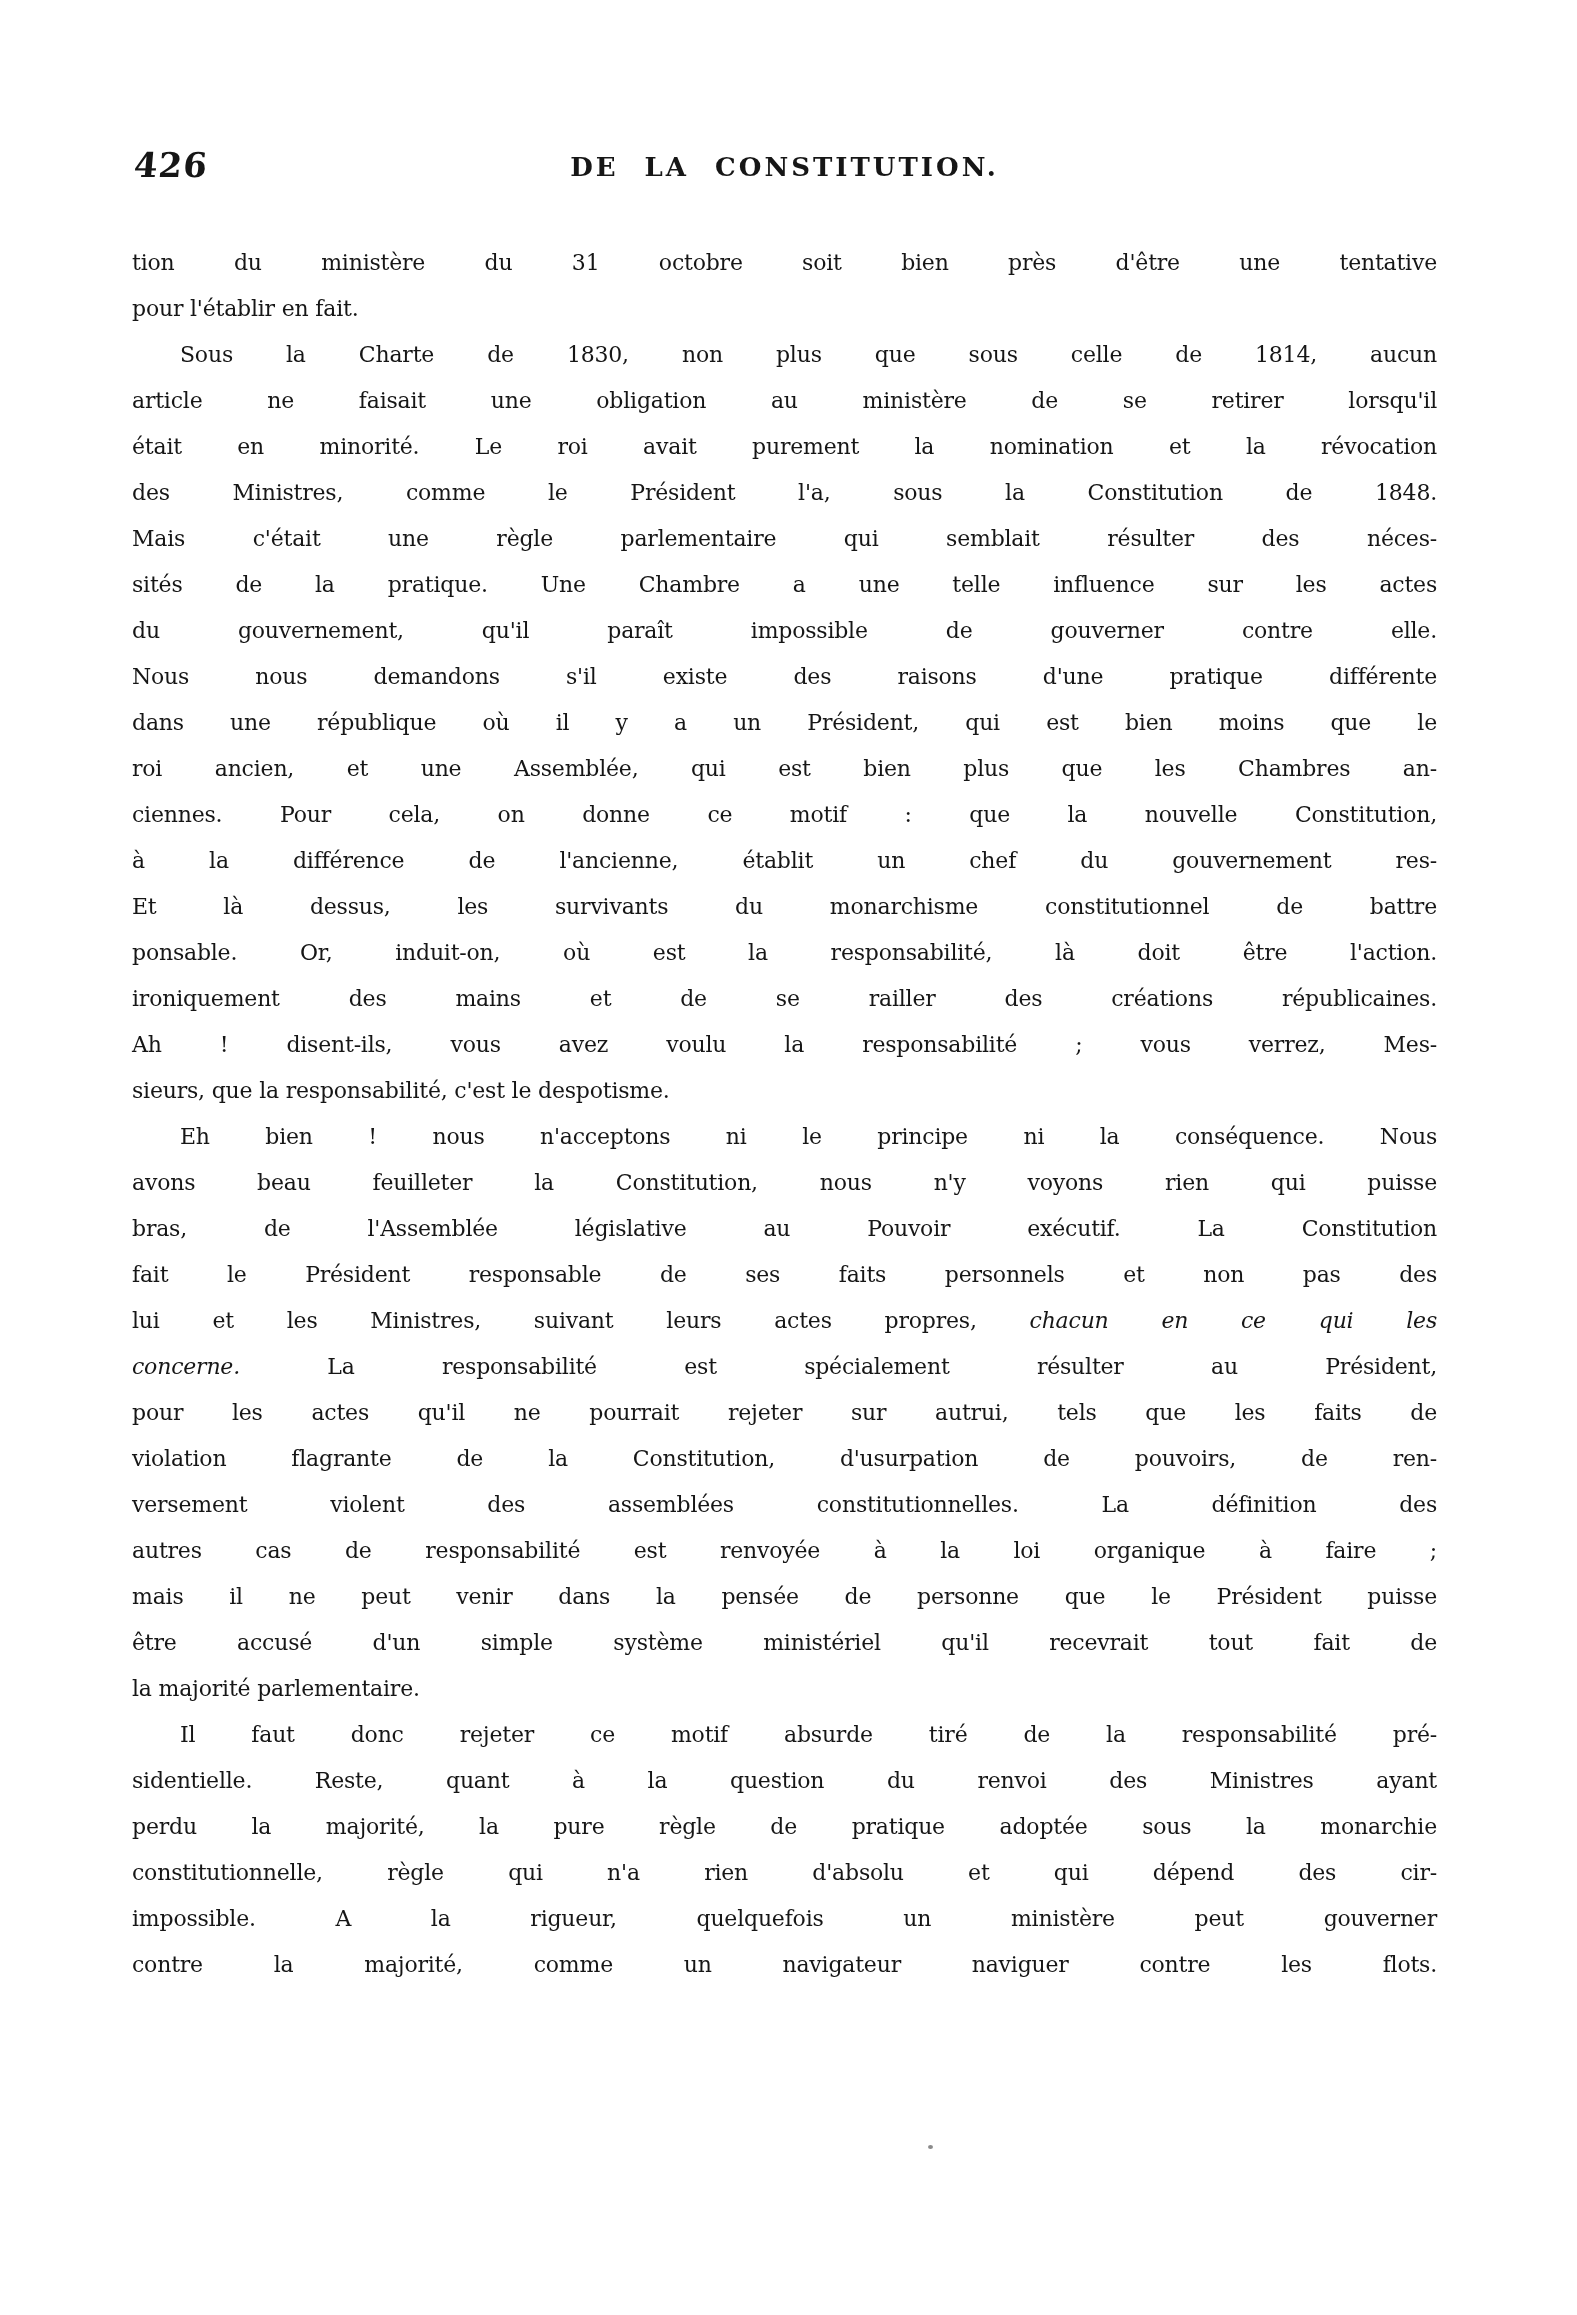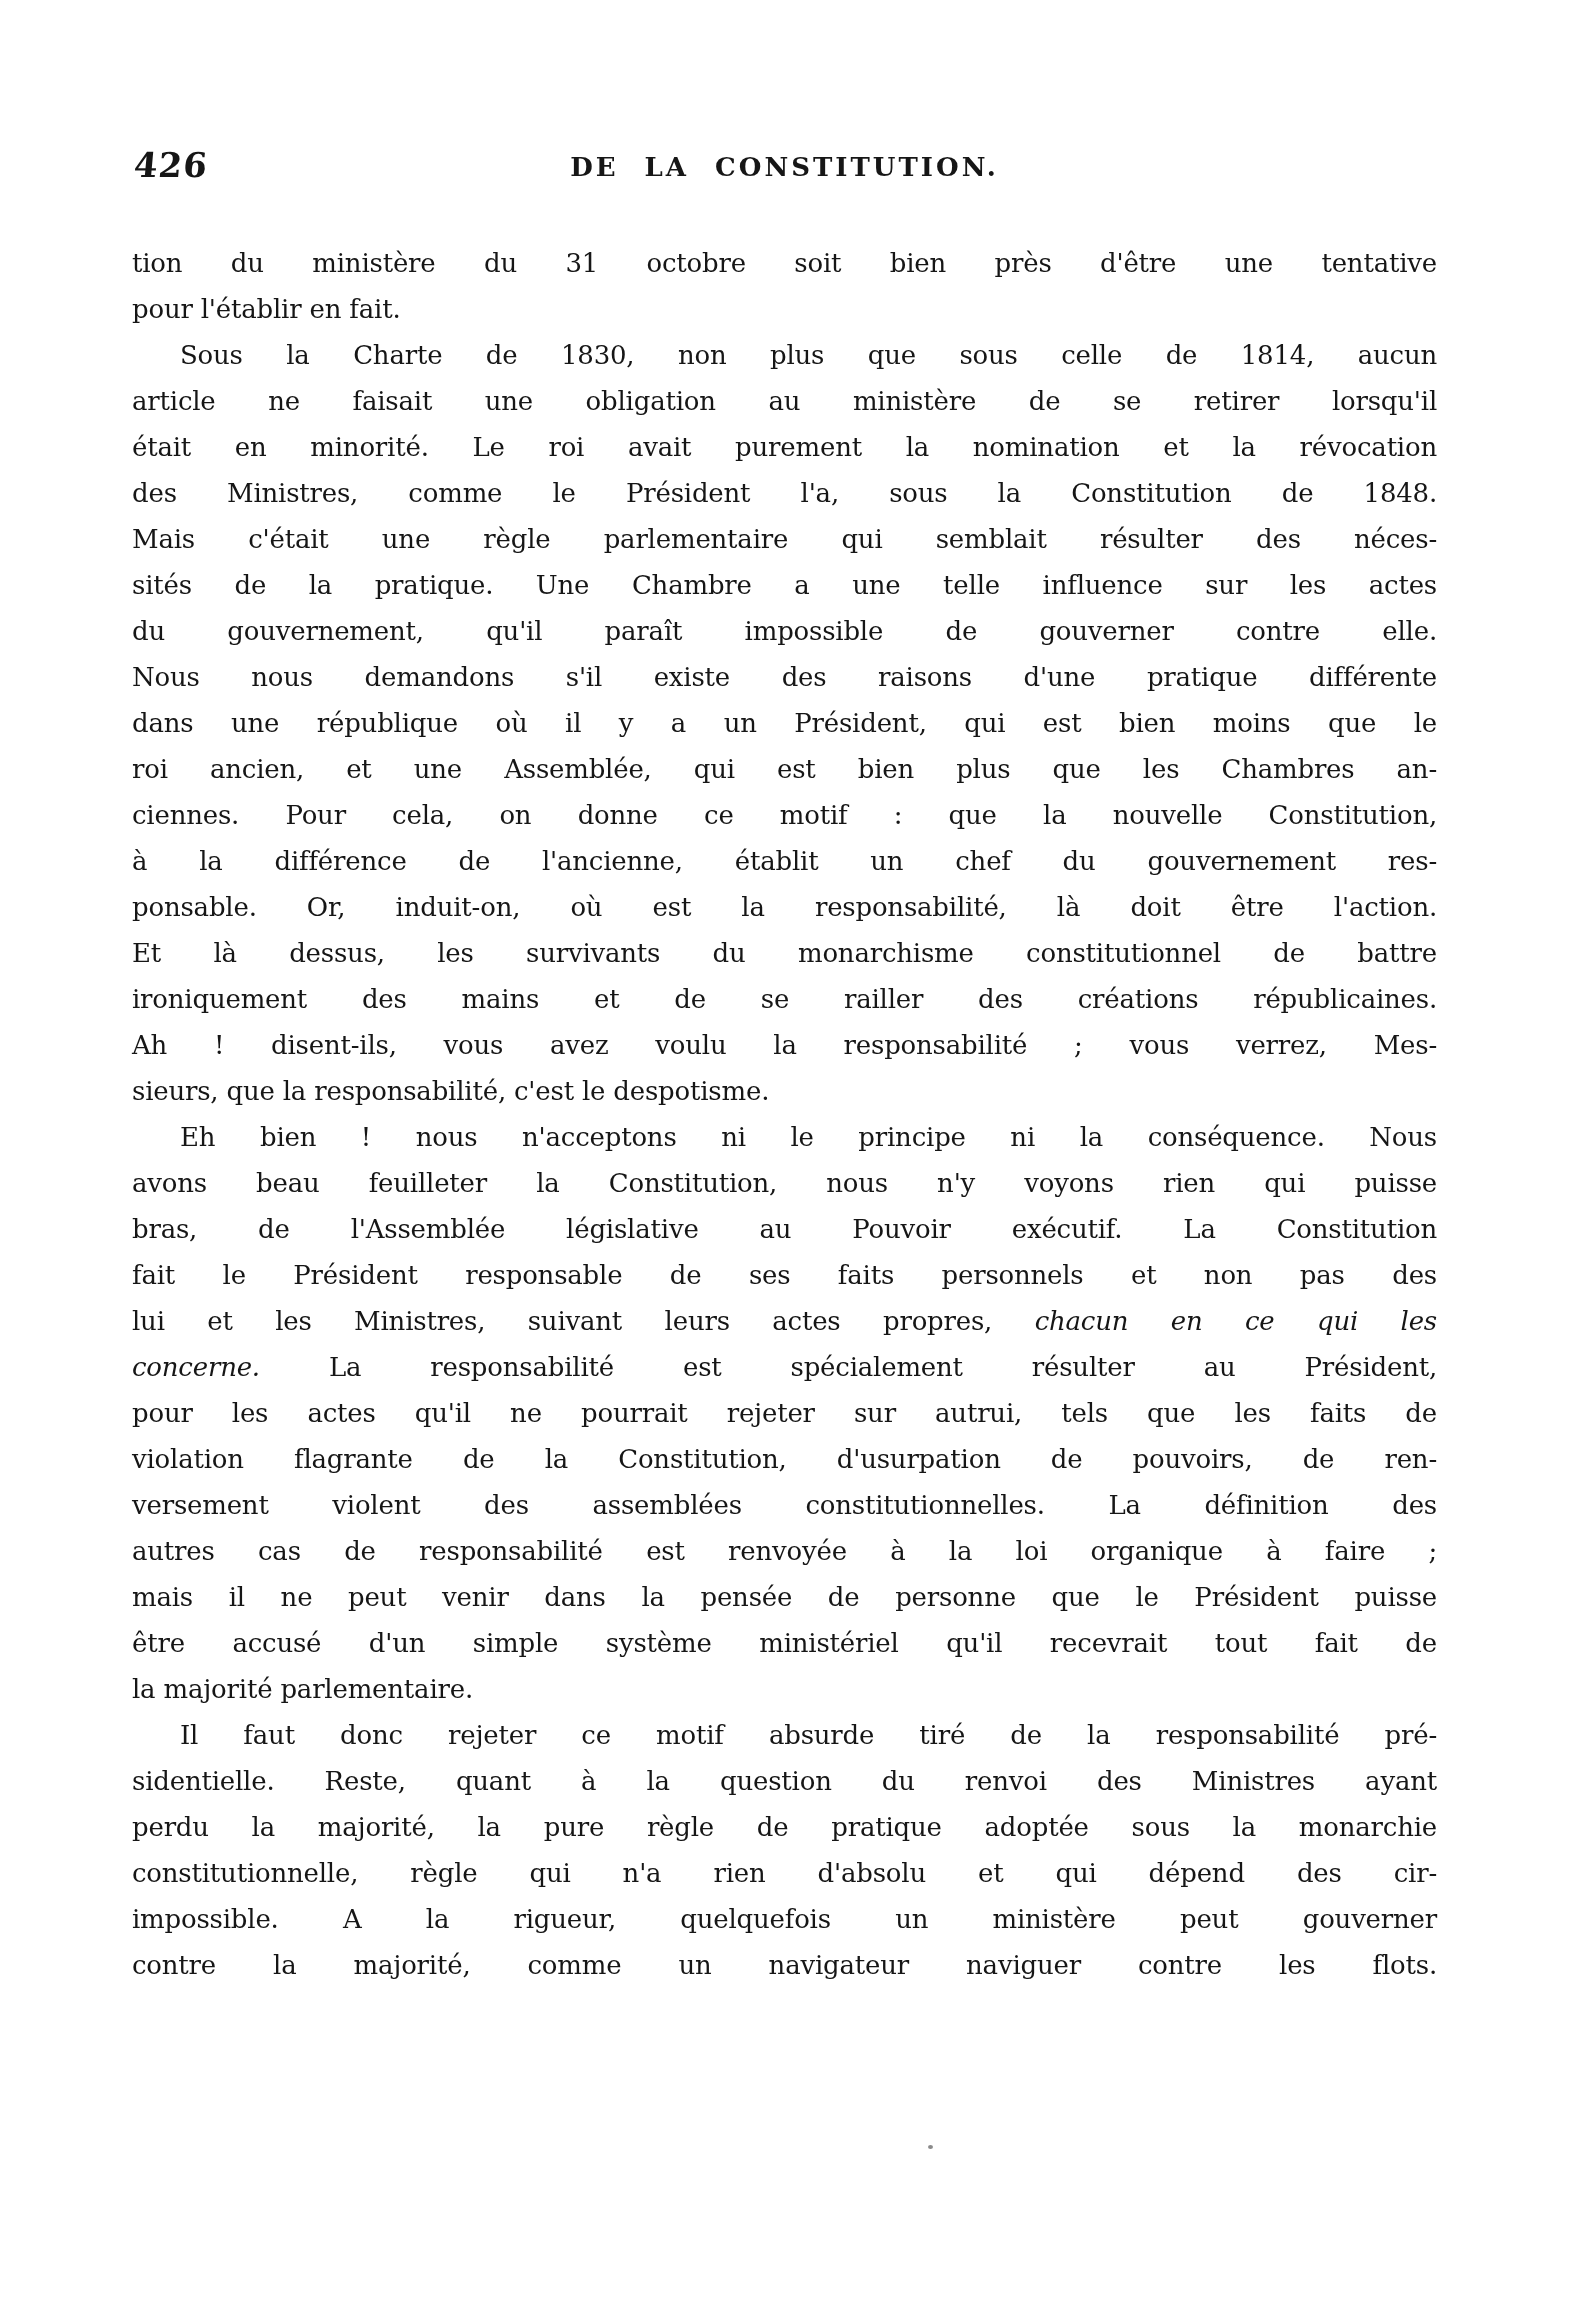--- a/index.html
+++ b/index.html
@@ -34,21 +34,21 @@
 
   
   .text {
     position: absolute;
     left: 132px; top: 240px;
     width: 1305px;
   }
   .line {
     height: 46px;
     line-height: 46px;
-    font-size: 26px;
+    font-size: 22px;
     letter-spacing: -0.2px;
     text-align: justify;
     text-align-last: justify;
     white-space: nowrap;
   }
   .line.endpara { text-align-last: left; }
   .line.indent { text-indent: 48px; }
   .it { font-style: italic; }
 
   
@@ -76,22 +76,22 @@
       <div class="line"><span>était en minorité. Le roi avait purement la nomination et la révocation</span></div>
       <div class="line"><span>des Ministres, comme le Président l'a, sous la Constitution de 1848.</span></div>
       <div class="line"><span>Mais c'était une règle parlementaire qui semblait résulter des néces-</span></div>
       <div class="line"><span>sités de la pratique. Une Chambre a une telle influence sur les actes</span></div>
       <div class="line"><span>du gouvernement, qu'il paraît impossible de gouverner contre elle.</span></div>
       <div class="line"><span>Nous nous demandons s'il existe des raisons d'une pratique différente</span></div>
       <div class="line"><span>dans une république où il y a un Président, qui est bien moins que le</span></div>
       <div class="line"><span>roi ancien, et une Assemblée, qui est bien plus que les Chambres an-</span></div>
       <div class="line"><span>ciennes. Pour cela, on donne ce motif : que la nouvelle Constitution,</span></div>
       <div class="line"><span>à la différence de l'ancienne, établit un chef du gouvernement res-</span></div>
+      <div class="line"><span>Et là dessus, les survivants du monarchisme constitutionnel  de battre</span></div>
       <div class="line"><span>ponsable. Or, induit-on, où est la responsabilité, là doit être l'action.</span></div>
-      <div class="line"><span>Et là dessus, les survivants du monarchisme constitutionnel  de battre</span></div>
       <div class="line"><span>ironiquement des mains et de se  railler des créations républicaines.</span></div>
       <div class="line"><span>Ah ! disent-ils, vous avez voulu la responsabilité ; vous verrez, Mes-</span></div>
       <div class="line endpara"><span>sieurs, que la responsabilité, c'est le despotisme.</span></div>
       <div class="line indent"><span>Eh bien ! nous n'acceptons ni le principe ni la conséquence. Nous</span></div>
       <div class="line"><span>avons beau feuilleter la Constitution, nous n'y voyons rien qui puisse</span></div>
       <div class="line"><span>bras, de l'Assemblée législative au Pouvoir exécutif. La Constitution</span></div>
       <div class="line"><span>fait le Président responsable de ses faits personnels et non pas des</span></div>
       <div class="line"><span>lui et les Ministres, suivant leurs actes propres, </span><span class="it">chacun en ce qui les</span></div>
       <div class="line"><span class="it">concerne.</span><span> La responsabilité est spécialement résulter au Président,</span></div>
       <div class="line"><span>pour les actes qu'il ne pourrait rejeter sur autrui, tels que les faits de</span></div>

